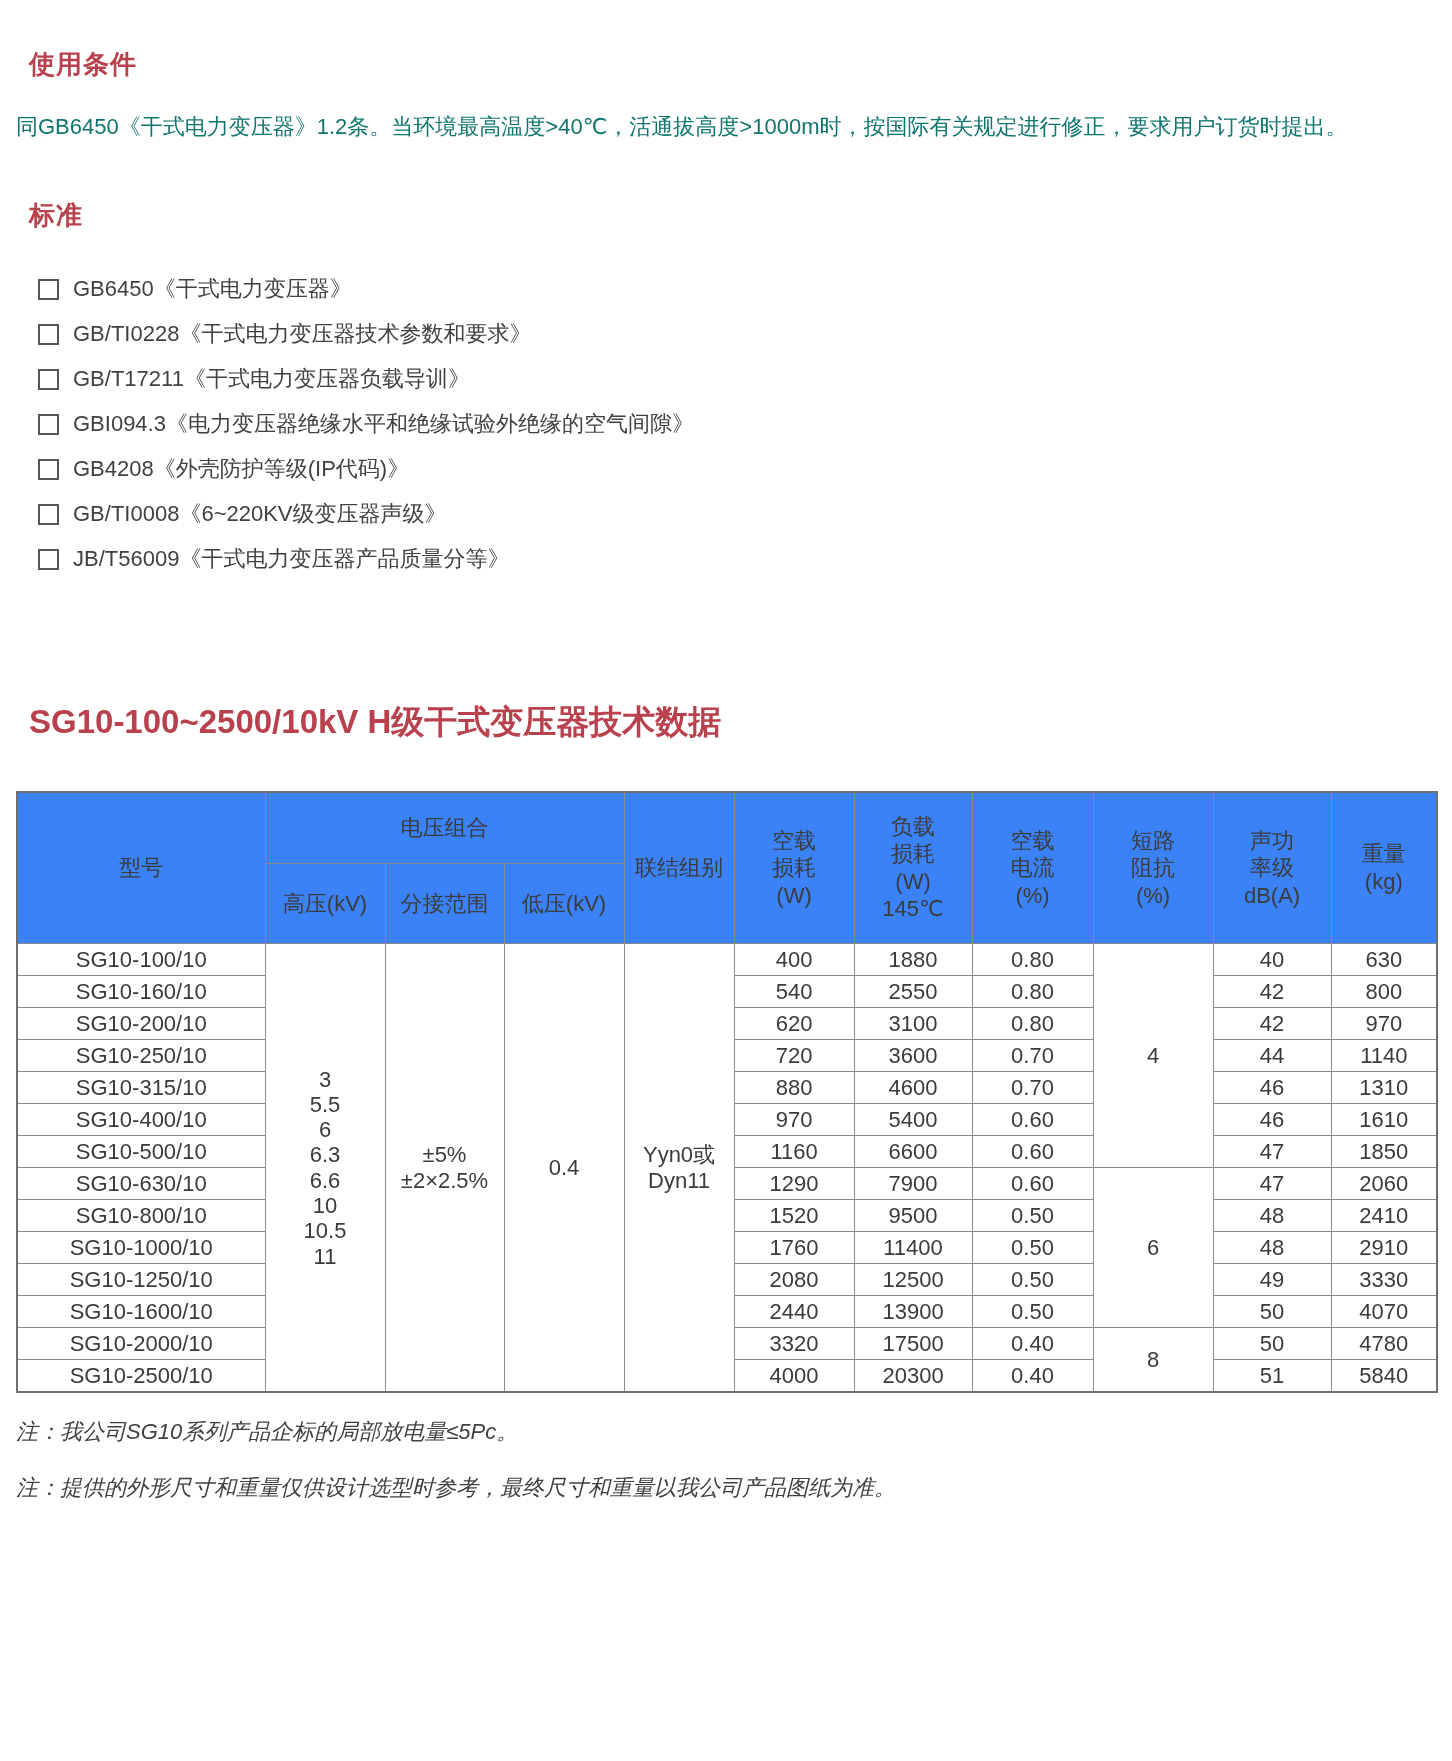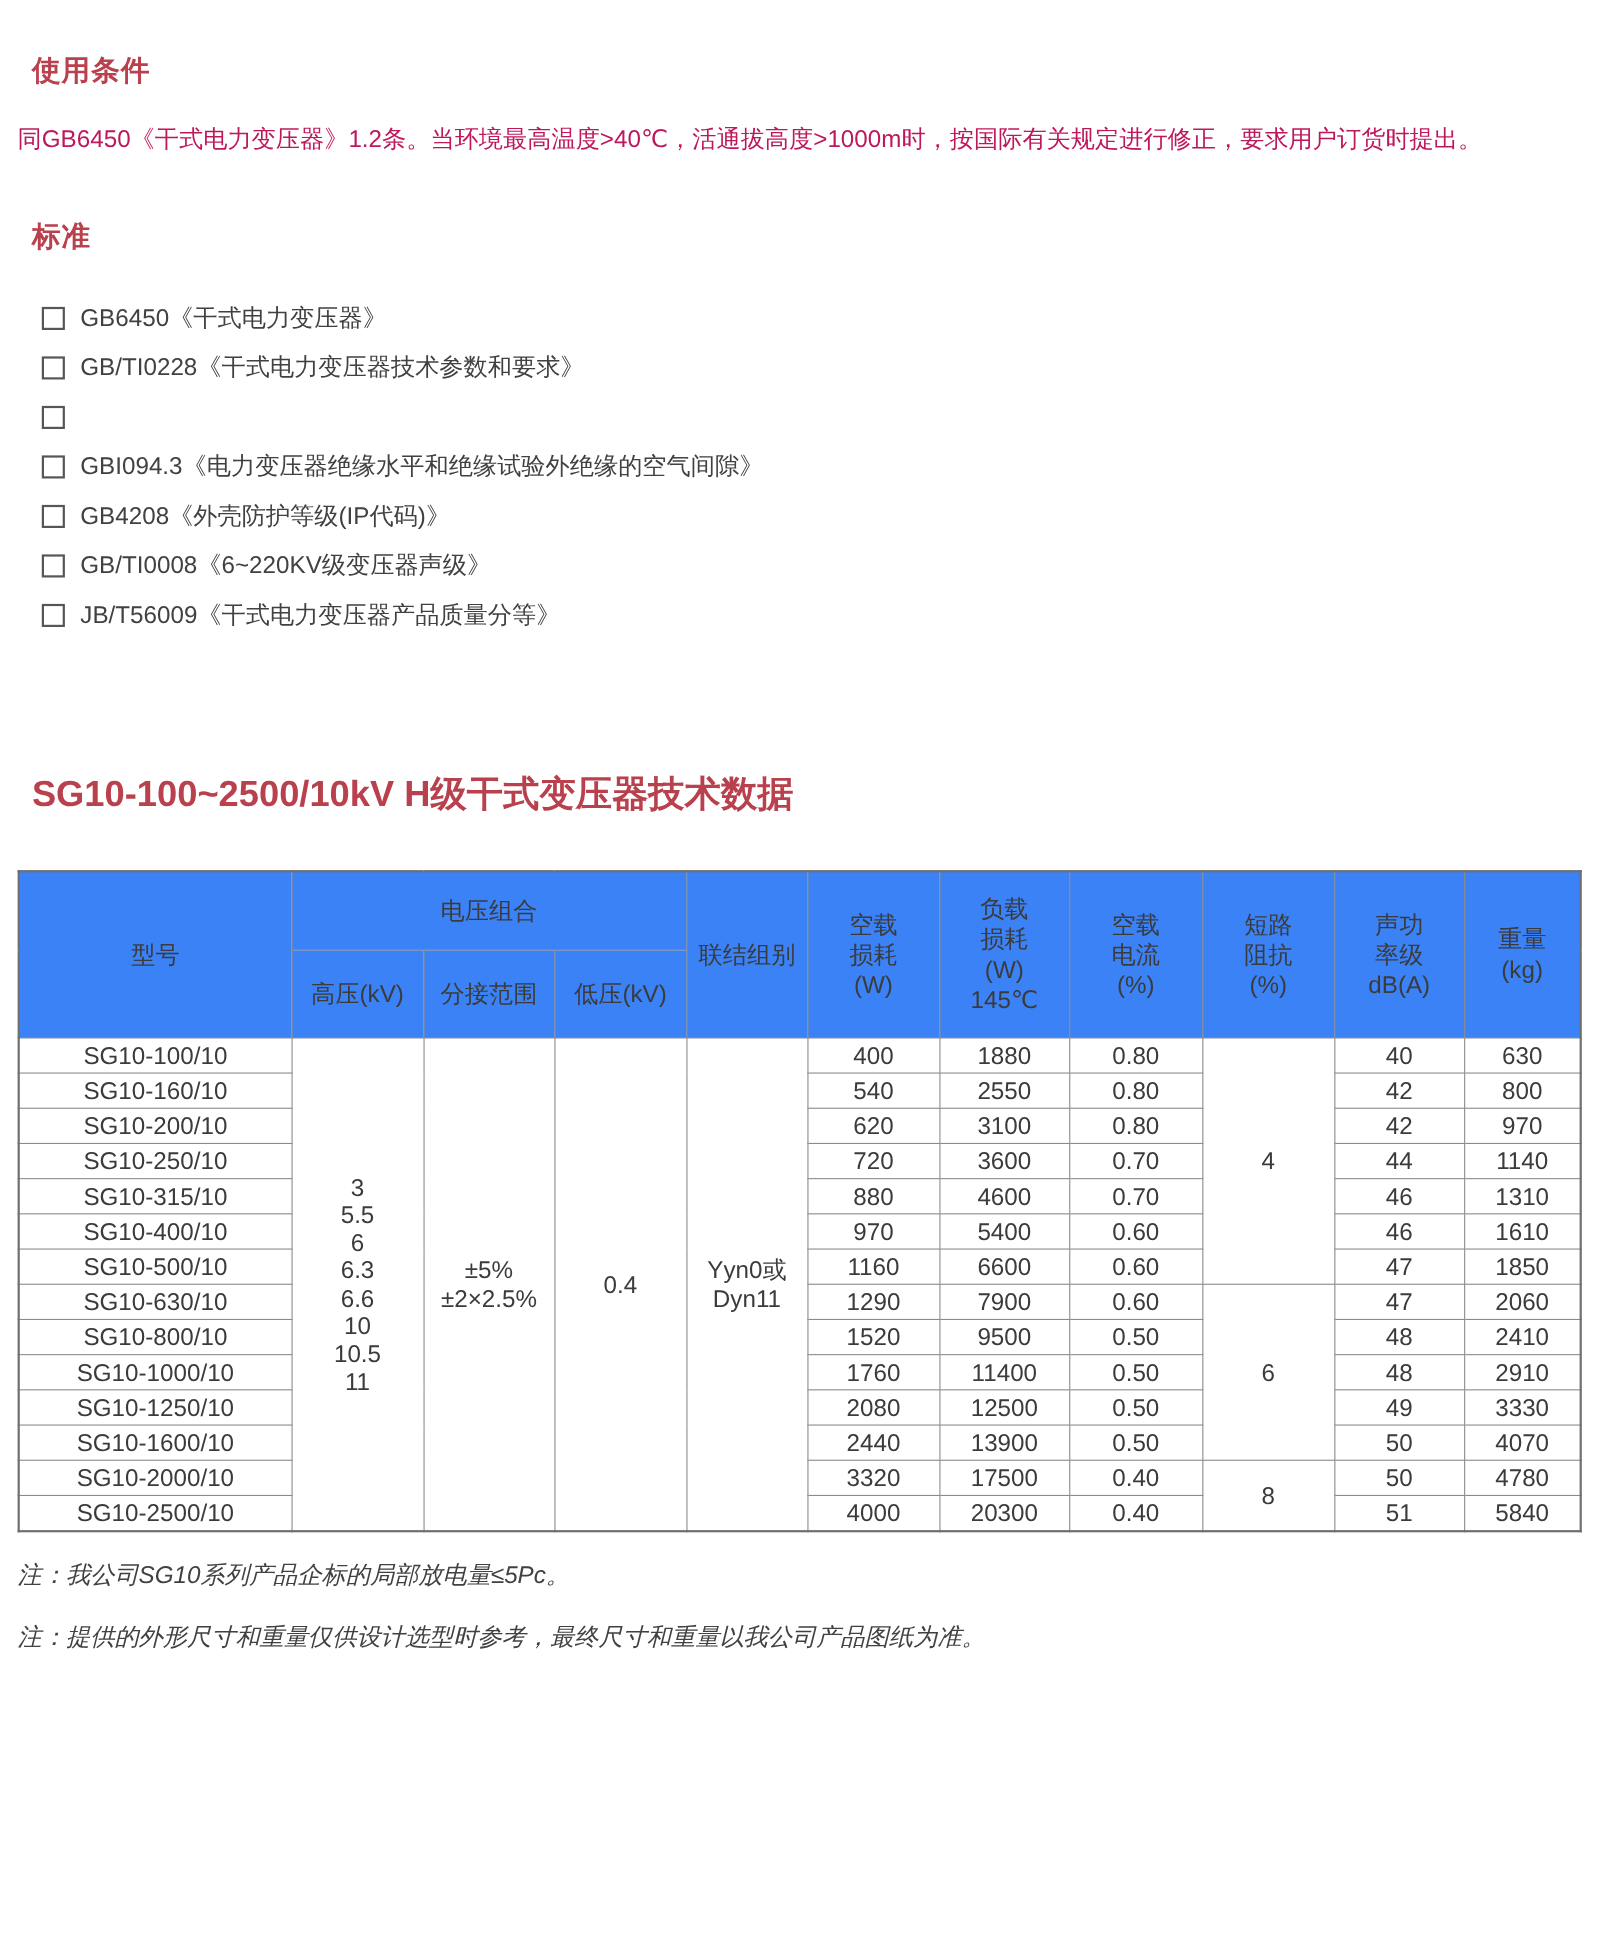--- a/index.html
+++ b/index.html
@@ -13,21 +13,21 @@
 
   .red-heading{
     color:#b9404d;
     font-size:26px;
     font-weight:bold;
     margin:13px;
     letter-spacing:1px;
   }
   .intro-paragraph{
     font-size:22px;
-    color:#be185d;
+    color:#0f766e;
     margin:30px 0 0 0;
     line-height:1.35;
   }
   .standards-heading{margin-top:56px;}
   .standards-list{
     list-style:none;
     margin:34px 0 0 0;
     padding:0 0 0 22px;
     text-align:center;
   }
@@ -102,20 +102,21 @@
     <li>
         <span class="checkbox"></span>
         <span>GB6450《干式电力变压器》</span>
       </li>
     <li>
         <span class="checkbox"></span>
         <span>GB/TI0228《干式电力变压器技术参数和要求》</span>
       </li>
     <li>
         <span class="checkbox"></span>
+        <span>GB/T17211《干式电力变压器负载导训》</span>
       </li>
     <li>
         <span class="checkbox"></span>
         <span>GBI094.3《电力变压器绝缘水平和绝缘试验外绝缘的空气间隙》</span>
       </li>
     <li>
         <span class="checkbox"></span>
         <span>GB4208《外壳防护等级(IP代码)》</span>
       </li>
     <li>

